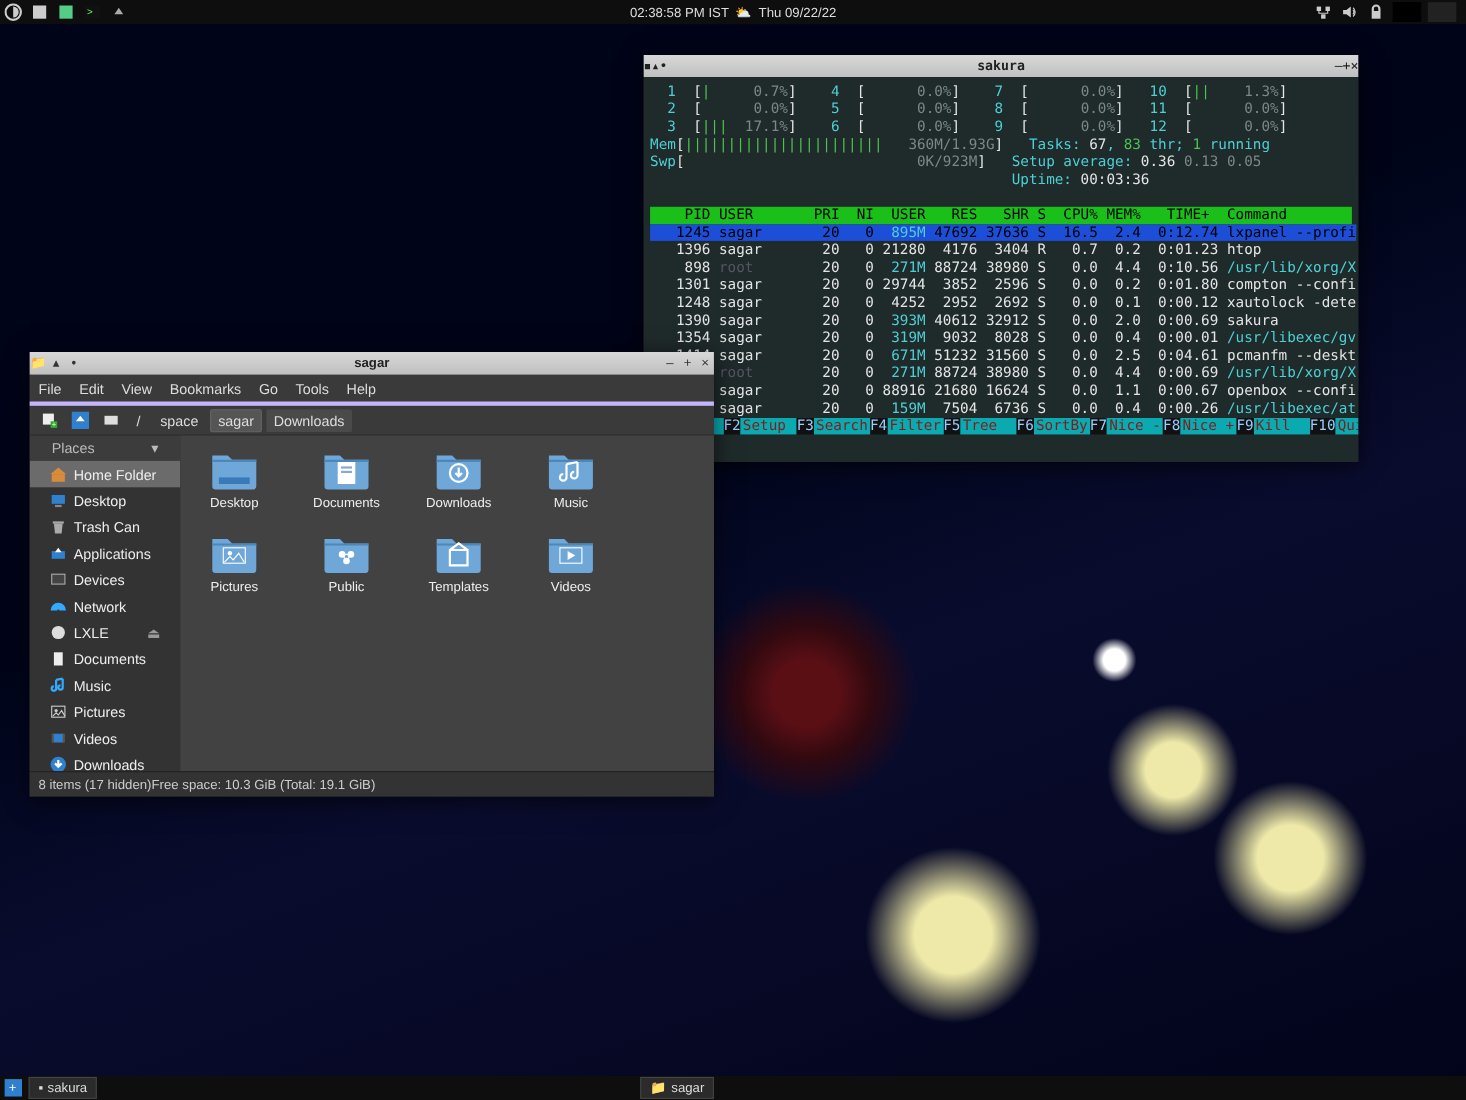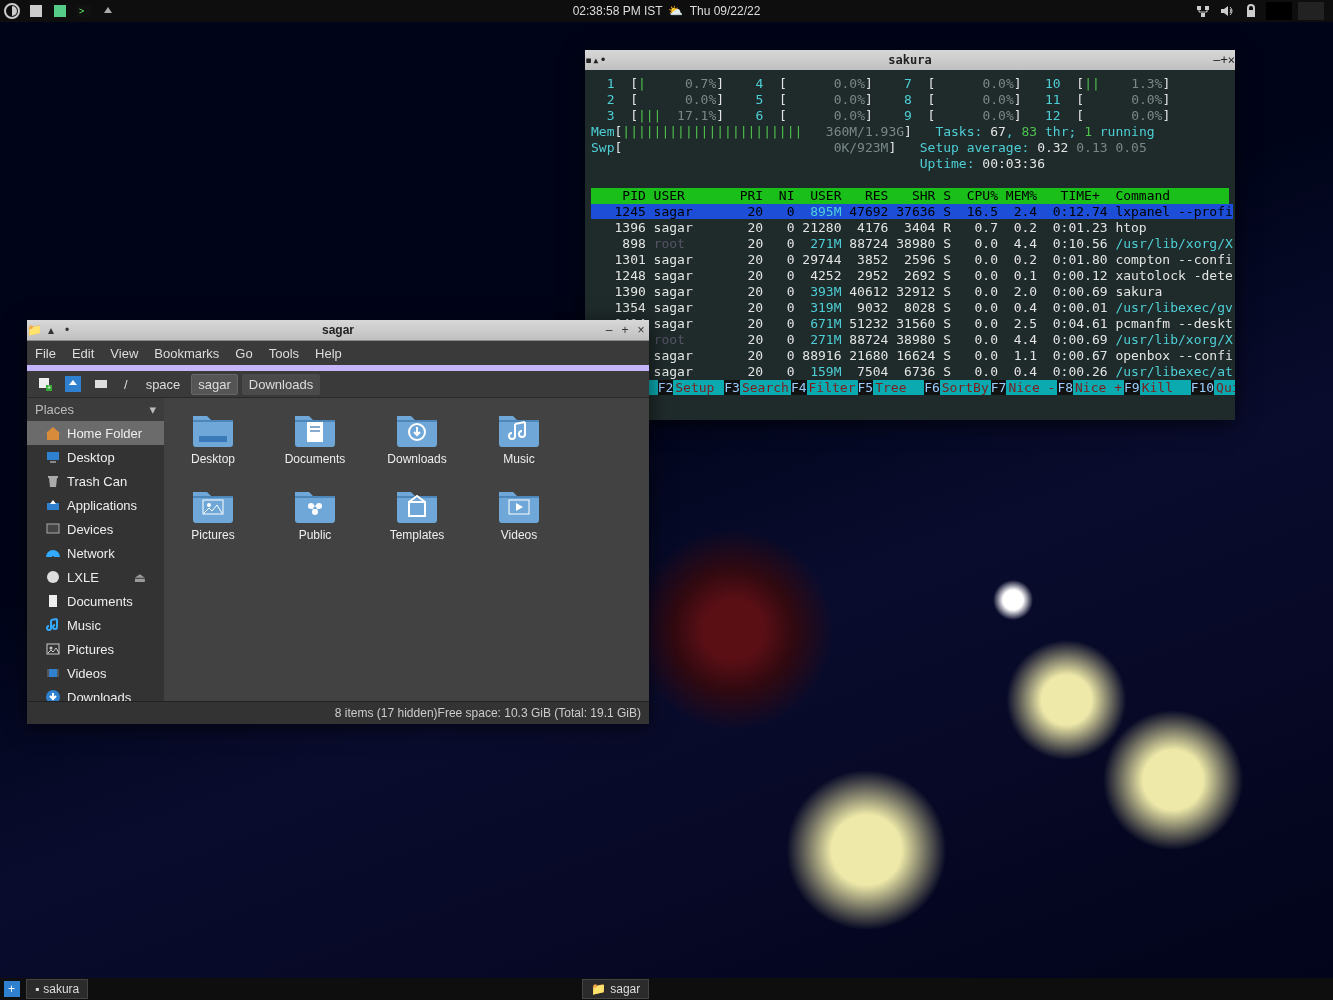--- a/index.html
+++ b/index.html
@@ -18,35 +18,35 @@
 .panel-top .clock{position:absolute;left:50%;transform:translateX(-50%);display:flex;gap:6px;align-items:flex-end}
 .panel-top .right{margin-left:auto;display:flex;align-items:center;padding-right:6px}
 
 .panel-bot{position:absolute;bottom:0;left:0;right:0;height:22px;background:#0e0e0e;color:#ddd;font-size:12px;display:flex;align-items:center;z-index:100}
 .task-btn{height:18px;margin:0 2px;padding:0 8px;display:flex;align-items:center;gap:4px;background:#2b2b2b;border:1px solid #444}
 
 .fm{position:absolute;left:27px;top:320px;width:622px;height:404px;background:#3a3a3a;color:#ddd;font-size:13px;display:flex;flex-direction:column;box-shadow:0 4px 20px rgba(0,0,0,.6)}
 .fm .titlebar{height:20px;background:linear-gradient(#d8d8d8,#c0c0c0);color:#222;display:flex;align-items:center;font-size:12px;border-bottom:1px solid #888}
 .fm .titlebar .tbtn{width:16px;text-align:center;color:#333;cursor:default}
 .fm .titlebar .ttl{flex:1;text-align:center;font-weight:bold}
-.fm .menubar{height:24px;display:flex;align-items:center;gap:16px;padding:0 8px;background:#3a3a3a;border-bottom:6px solid #c4b5fd}
+.fm .menubar{height:24px;display:flex;align-items:center;gap:16px;padding:0 8px;background:#3a3a3a;border-bottom:4px solid #c4b5fd}
 .fm .menubar span{cursor:default}
 .fm .toolbar{height:26px;display:flex;align-items:center;gap:4px;padding:0 6px;background:#3a3a3a;border-bottom:1px solid #2a2a2a}
 .crumb{padding:2px 6px;border:1px solid transparent;border-radius:2px}
 .crumb.active{background:#555;border-color:#666}
 .fm .body{flex:1;display:flex;min-height:0}
 .sidebar{width:137px;background:#333;display:flex;flex-direction:column;font-size:13px;overflow:hidden}
-.sb-head{padding:4px 8px;background:#3c3c3c;color:#bbb;display:flex;justify-content:space-between;align-items:center}
+.sb-head{padding:4px 20px;background:#3c3c3c;color:#bbb;display:flex;justify-content:space-between;align-items:center}
 .sb-item{padding:4px 18px;display:flex;align-items:center;gap:6px;color:#eee;cursor:default}
 .sb-item.sel{background:#6b6b6b}
 .sb-ico{width:16px;height:16px;flex:none}
 .iconview{flex:1;background:#424242;padding:10px;display:flex;flex-wrap:wrap;align-content:flex-start;gap:18px 24px}
 .folder{width:78px;display:flex;flex-direction:column;align-items:center;gap:4px;color:#eee;font-size:12px;cursor:default}
 .fimg{width:48px;height:40px}
-.status{height:22px;background:#333;color:#ccc;display:flex;align-items:center;justify-content:flex-end;padding:0 8px;font-size:12px;border-top:1px solid #222}
+.status{height:22px;background:#333;color:#ccc;display:flex;align-items:center;justify-content:flex-start;padding:0 8px;font-size:12px;border-top:1px solid #222}
 
 .term{position:absolute;left:585px;top:50px;width:650px;height:370px;background:#1f2a2a;color:#aee;font:13px/16px "DejaVu Sans Mono",monospace;box-shadow:0 4px 20px rgba(0,0,0,.6);display:flex;flex-direction:column;overflow:hidden}
 .term .titlebar{height:20px;background:linear-gradient(#d8d8d8,#c0c0c0);color:#222;display:flex;align-items:center;font-size:12px}
 .term .titlebar .ttl{flex:1;text-align:center;font-weight:bold}
 .term-body{flex:1;padding:6px;overflow:hidden;white-space:pre}
 .c-cyan{color:#4ecfd6}.c-gray{color:#7a8888}.c-grn{color:#4ec24e}.c-wht{color:#e4e4e4}.c-dark{color:#556}
 .hthead{background:#1abf1a;color:#000;display:inline-block;width:100%}
 .htsel{background:#1d4ed8;color:#000}
 .fnbar{background:#111;color:#000}
 .fnkey{color:#9cf}
@@ -123,21 +123,21 @@
   <span class="tbtn">•</span>
   <span class="ttl">sakura</span>
   <span class="tbtn">–</span>
   <span class="tbtn">+</span>
   <span class="tbtn">×</span>
  </div>
  <div class="term-body" id="termbody"><span class="c-cyan">  1</span>  <span class="c-wht">[</span><span class="c-grn">|   </span><span class="c-gray">  0.7%</span><span class="c-wht">]</span>  <span class="c-cyan">  4</span>  <span class="c-wht">[</span><span class="c-grn">    </span><span class="c-gray">  0.0%</span><span class="c-wht">]</span>  <span class="c-cyan">  7</span>  <span class="c-wht">[</span><span class="c-grn">    </span><span class="c-gray">  0.0%</span><span class="c-wht">]</span>  <span class="c-cyan"> 10</span>  <span class="c-wht">[</span><span class="c-grn">||  </span><span class="c-gray">  1.3%</span><span class="c-wht">]</span>  
 <span class="c-cyan">  2</span>  <span class="c-wht">[</span><span class="c-grn">    </span><span class="c-gray">  0.0%</span><span class="c-wht">]</span>  <span class="c-cyan">  5</span>  <span class="c-wht">[</span><span class="c-grn">    </span><span class="c-gray">  0.0%</span><span class="c-wht">]</span>  <span class="c-cyan">  8</span>  <span class="c-wht">[</span><span class="c-grn">    </span><span class="c-gray">  0.0%</span><span class="c-wht">]</span>  <span class="c-cyan"> 11</span>  <span class="c-wht">[</span><span class="c-grn">    </span><span class="c-gray">  0.0%</span><span class="c-wht">]</span>  
 <span class="c-cyan">  3</span>  <span class="c-wht">[</span><span class="c-grn">||| </span><span class="c-gray"> 17.1%</span><span class="c-wht">]</span>  <span class="c-cyan">  6</span>  <span class="c-wht">[</span><span class="c-grn">    </span><span class="c-gray">  0.0%</span><span class="c-wht">]</span>  <span class="c-cyan">  9</span>  <span class="c-wht">[</span><span class="c-grn">    </span><span class="c-gray">  0.0%</span><span class="c-wht">]</span>  <span class="c-cyan"> 12</span>  <span class="c-wht">[</span><span class="c-grn">    </span><span class="c-gray">  0.0%</span><span class="c-wht">]</span>  
 <span class="c-cyan">Mem</span><span class="c-wht">[</span><span class="c-grn">|||||||||||||||||||||||</span>  <span class="c-gray"> 360M/1.93G</span><span class="c-wht">]</span>   <span class="c-cyan">Tasks: </span><span class="c-wht">67</span><span class="c-cyan">, </span><span class="c-grn">83</span><span class="c-cyan"> thr; </span><span class="c-grn">1</span><span class="c-cyan"> running</span>
-<span class="c-cyan">Swp</span><span class="c-wht">[</span>                       <span class="c-gray">    0K/923M</span><span class="c-wht">]</span>   <span class="c-cyan">Setup average: </span><span class="c-wht">0.32</span> <span class="c-gray">0.13 0.05</span>
+<span class="c-cyan">Swp</span><span class="c-wht">[</span>                       <span class="c-gray">    0K/923M</span><span class="c-wht">]</span>   <span class="c-cyan">Setup average: </span><span class="c-wht">0.36</span> <span class="c-gray">0.13 0.05</span>
                                           <span class="c-cyan">Uptime: </span><span class="c-wht">00:03:36</span>
 
 <span class="hthead">    PID USER       PRI  NI  USER   RES   SHR S  CPU% MEM%   TIME+  Command</span>
 <span class="htsel">   1245 sagar       20   0  <span class="c-cyan">895M</span> 47692 37636 S  16.5  2.4  0:12.74 lxpanel --profi</span>
 <span class="c-wht">   1396 sagar       20   0 21280  4176  3404 R   0.7  0.2  0:01.23 htop</span>
 <span class="c-wht">    898 <span class="c-dark">root</span>        20   0  <span class="c-cyan">271M</span> 88724 38980 S   0.0  4.4  0:10.56 <span class="c-cyan">/usr/lib/xorg/X</span></span>
 <span class="c-wht">   1301 sagar       20   0 29744  3852  2596 S   0.0  0.2  0:01.80 compton --confi</span>
 <span class="c-wht">   1248 sagar       20   0  4252  2952  2692 S   0.0  0.1  0:00.12 xautolock -dete</span>
 <span class="c-wht">   1390 sagar       20   0  <span class="c-cyan">393M</span> 40612 32912 S   0.0  2.0  0:00.69 sakura</span>
 <span class="c-wht">   1354 sagar       20   0  <span class="c-cyan">319M</span>  9032  8028 S   0.0  0.4  0:00.01 <span class="c-cyan">/usr/libexec/gv</span></span>

